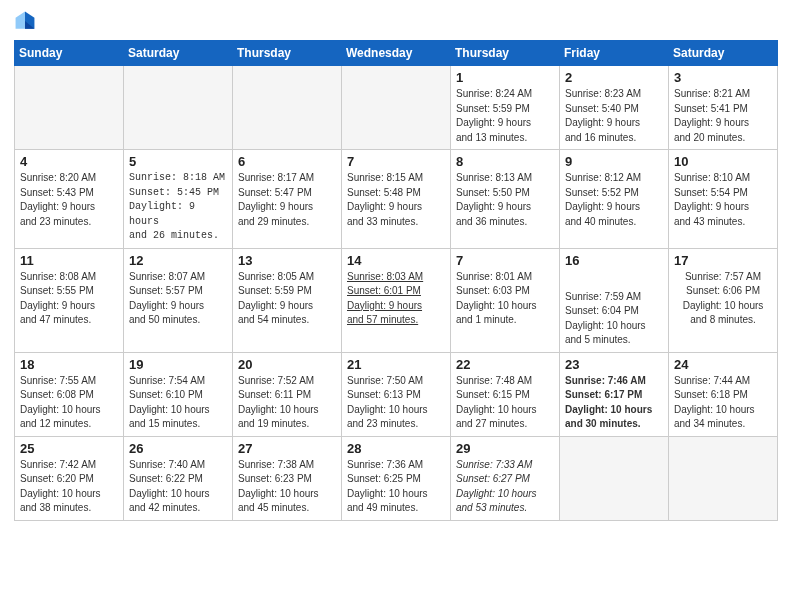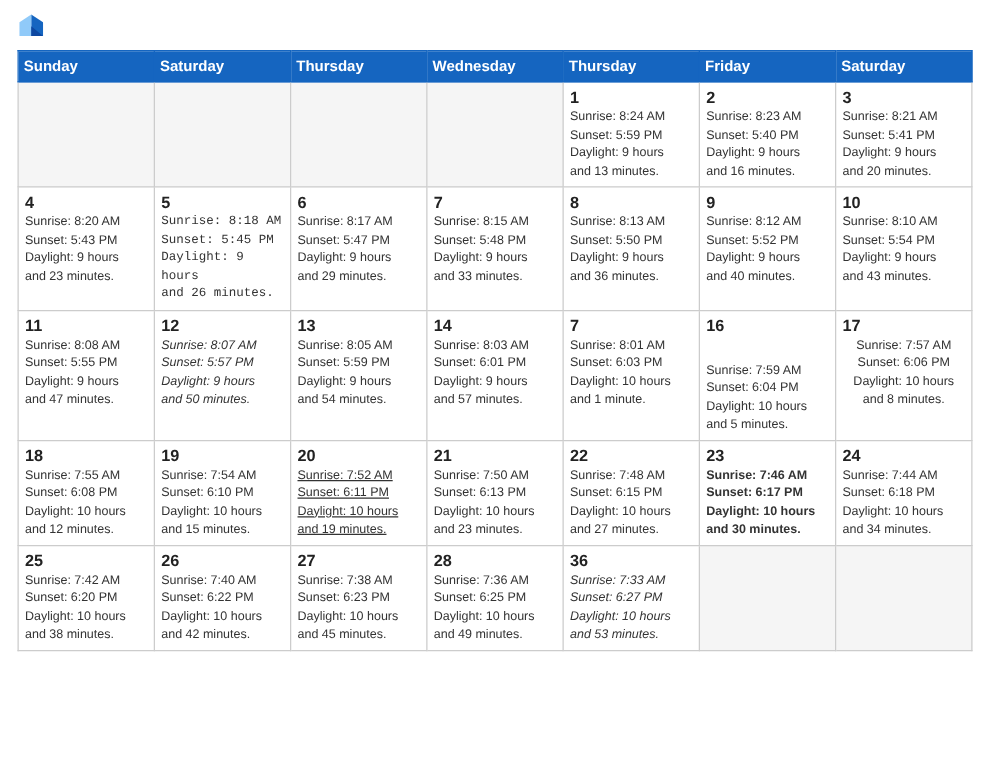--- a/index.html
+++ b/index.html
@@ -207,35 +207,35 @@
         <tr>
           <td>
             <div class="day-number">11</div>
             <div class="day-info" style="white-space: pre-line;">Sunrise: 8:08 AM
 Sunset: 5:55 PM
 Daylight: 9 hours
 and 47 minutes.</div>
           </td>
           <td>
             <div class="day-number">12</div>
-            <div class="day-info" style="white-space: pre-line; font-style: italic;">Sunrise: 8:07 AM
+            <div class="day-info" style="white-space: pre-line;">Sunrise: 8:07 AM
 Sunset: 5:57 PM
 Daylight: 9 hours
 and 50 minutes.</div>
           </td>
           <td>
             <div class="day-number">13</div>
             <div class="day-info" style="white-space: pre-line;">Sunrise: 8:05 AM
 Sunset: 5:59 PM
 Daylight: 9 hours
 and 54 minutes.</div>
           </td>
           <td>
             <div class="day-number">14</div>
-            <div class="day-info" style="white-space: pre-line;">Sunrise: 8:03 AM
+            <div class="day-info" style="white-space: pre-line; text-decoration: underline;">Sunrise: 8:03 AM
 Sunset: 6:01 PM
 Daylight: 9 hours
 and 57 minutes.</div>
           </td>
           <td>
             <div class="day-number">7</div>
             <div class="day-info" style="white-space: pre-line;">Sunrise: 8:01 AM
 Sunset: 6:03 PM
 Daylight: 10 hours
 and 1 minute.</div>
@@ -265,21 +265,21 @@
           </td>
           <td>
             <div class="day-number">19</div>
             <div class="day-info" style="white-space: pre-line;">Sunrise: 7:54 AM
 Sunset: 6:10 PM
 Daylight: 10 hours
 and 15 minutes.</div>
           </td>
           <td>
             <div class="day-number">20</div>
-            <div class="day-info" style="white-space: pre-line; text-decoration: underline;">Sunrise: 7:52 AM
+            <div class="day-info" style="white-space: pre-line;">Sunrise: 7:52 AM
 Sunset: 6:11 PM
 Daylight: 10 hours
 and 19 minutes.</div>
           </td>
           <td>
             <div class="day-number">21</div>
             <div class="day-info" style="white-space: pre-line;">Sunrise: 7:50 AM
 Sunset: 6:13 PM
 Daylight: 10 hours
 and 23 minutes.</div>
@@ -329,21 +329,21 @@
 and 45 minutes.</div>
           </td>
           <td>
             <div class="day-number">28</div>
             <div class="day-info" style="white-space: pre-line;">Sunrise: 7:36 AM
 Sunset: 6:25 PM
 Daylight: 10 hours
 and 49 minutes.</div>
           </td>
           <td>
-            <div class="day-number">36</div>
+            <div class="day-number">29</div>
             <div class="day-info" style="white-space: pre-line; font-style: italic;">Sunrise: 7:33 AM
 Sunset: 6:27 PM
 Daylight: 10 hours
 and 53 minutes.</div>
           </td>
           <td class="empty"></td>
           <td class="empty"></td>
         </tr>
       </tbody>
   </table>

